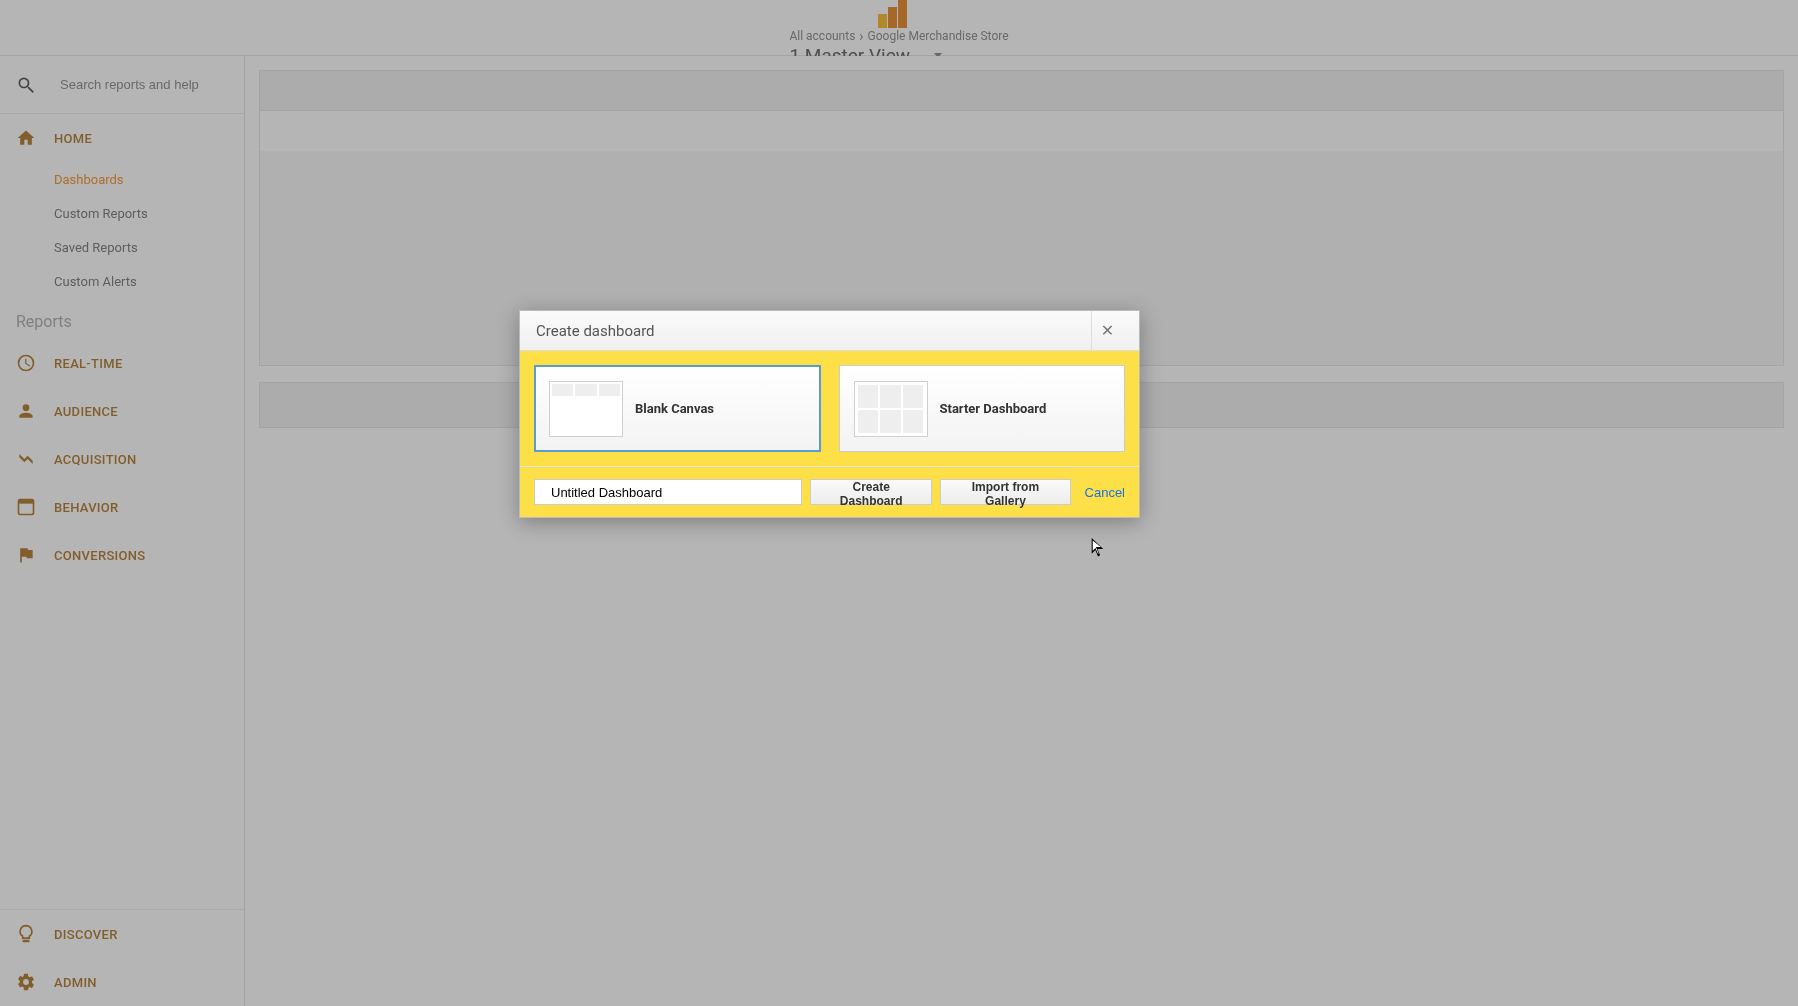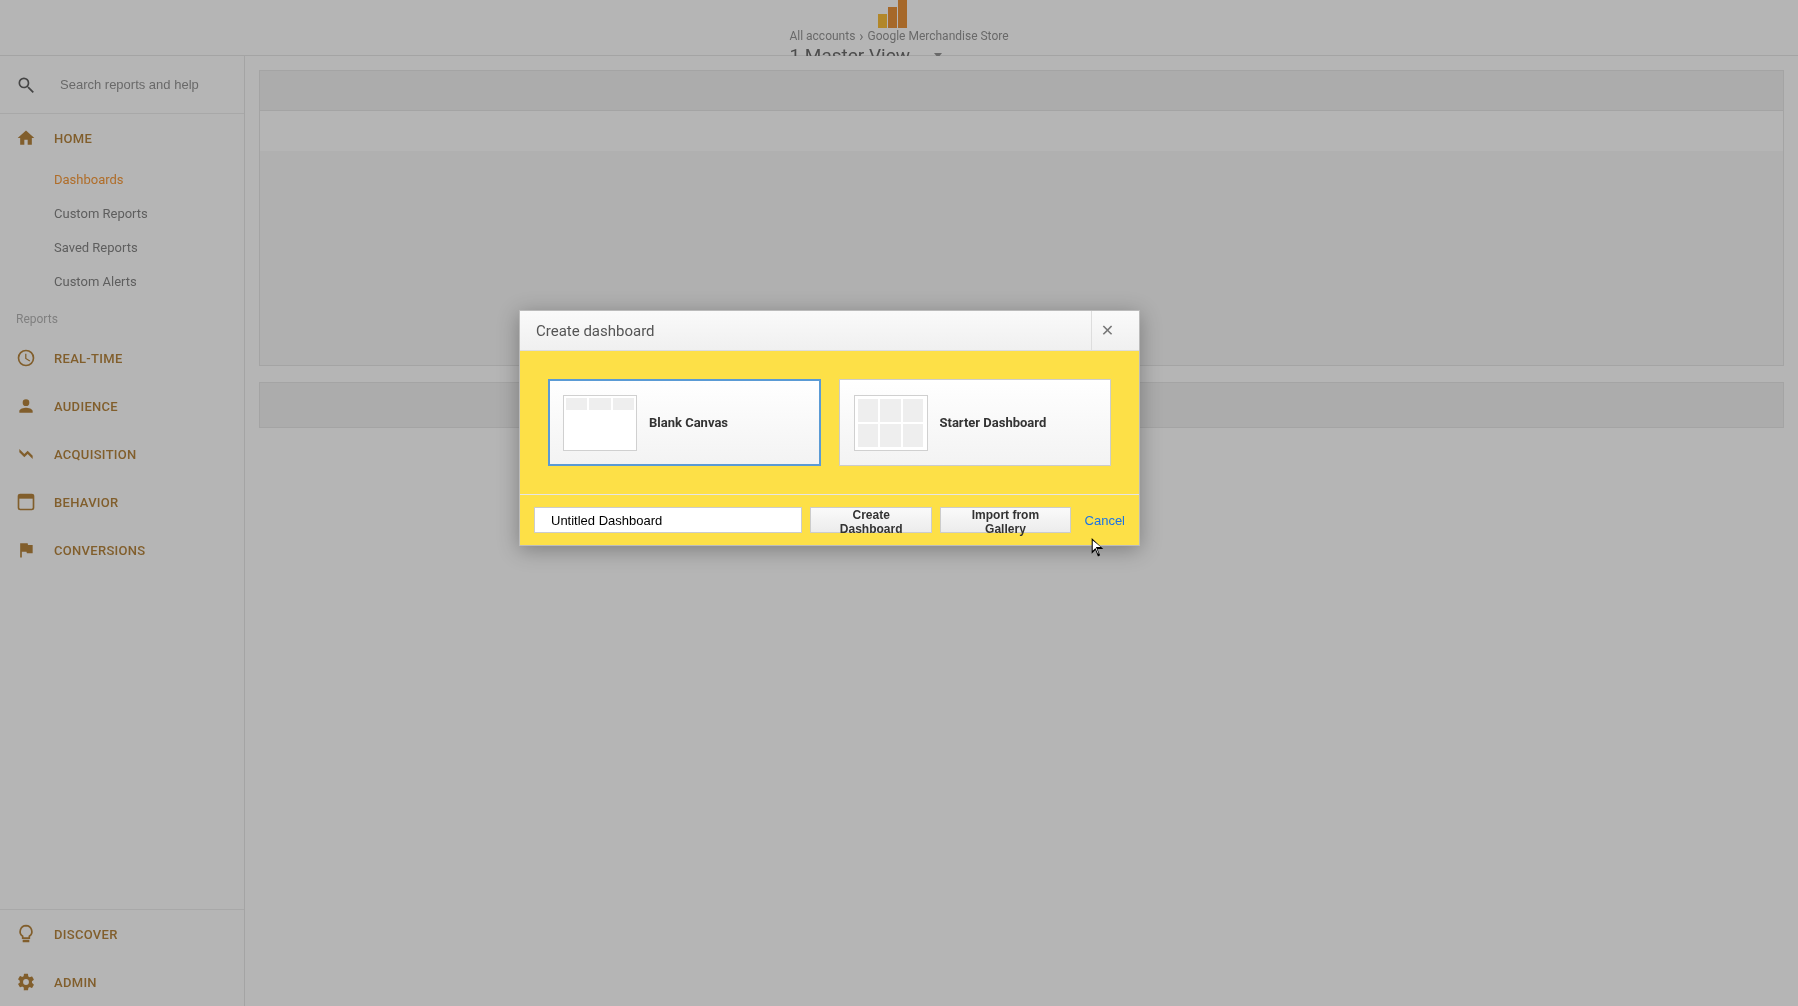--- a/index.html
+++ b/index.html
@@ -24,38 +24,38 @@
     .sidebar { position: absolute; left: 0; top: 56px; bottom: 0; width: 245px; border-right: 1px solid #e0e0e0; background: #fff; display: flex; flex-direction: column; }
     .search-row { height: 58px; display: flex; align-items: center; padding: 0 16px; border-bottom: 1px solid #e8e8e8; gap: 16px; }
     .search-input { border: none; outline: none; font-size: 13px; color: #616161; flex: 1; margin-left: 8px; }
     .nav-item { height: 48px; display: flex; align-items: center; padding: 0 16px; gap: 18px; cursor: pointer; color: #a16207; font-size: 13px; font-weight: 500; text-transform: uppercase; letter-spacing: 0.3px; }
     .nav-item.active { color: #f57c00; }
     .nav-icon { width: 20px; height: 20px; display: flex; align-items: center; justify-content: center; font-size: 18px; }
     .nav-item.active .nav-icon { color: #f57c00; }
     .sub-list { padding-left: 54px; }
     .sub-item { height: 34px; display: flex; align-items: center; font-size: 13px; color: #616161; cursor: pointer; }
     .sub-item.active { color: #f57c00; }
-    .section-label { padding: 14px 16px 8px; font-size: 12px; color: #9e9e9e; }
+    .section-label { padding: 14px 16px 8px; font-size: 16px; color: #9e9e9e; }
     .sidebar-bottom { margin-top: auto; border-top: 1px solid #e8e8e8; }
 
     
     .main { position: absolute; left: 245px; right: 0; top: 56px; bottom: 0; background: #fff; padding: 14px; }
     .card { border: 1px solid #e0e0e0; background: #f6f6f6; height: 296px; }
     .card-header { height: 40px; border-bottom: 1px solid #e0e0e0; background:#eee; }
     .card-body { height: 40px; background: #fff; }
     .card-footer-row { margin-top: 16px; height: 46px; background: #eee; border: 1px solid #e0e0e0; }
 
     
     .scrim { position: absolute; inset: 0; background: rgba(90,90,90,0.45); }
 
     
     .dialog { position: absolute; left: 519px; top: 310px; width: 621px; background: #fde047; border: 1px solid #bbb; box-shadow: 0 4px 20px rgba(0,0,0,0.3); }
     .dialog-title { height: 40px; display: flex; align-items: center; padding: 0 16px; font-size: 15px; color: #555; border-bottom: 1px solid #ddd; background: linear-gradient(#fafafa,#f0f0f0); }
     .dialog-close { margin-left: auto; width: 32px; height: 40px; display: flex; align-items: center; justify-content: center; border-left: 1px solid #ddd; cursor: pointer; color: #777; font-size: 16px; }
-    .dialog-body { padding: 28px; display: flex; gap: 18px; }
+    .dialog-body { padding: 14px; display: flex; gap: 18px; }
     .template-card { flex: 1; border: 1px solid #ccc; background: linear-gradient(#fff,#f3f3f3); height: 87px; display: flex; align-items: center; padding: 0 14px; gap: 12px; cursor: pointer; }
     .template-card.selected { border: 2px solid #5b9bd5; padding: 0 13px; }
     .thumb { width: 74px; height: 56px; border: 1px solid #d0d0d0; background: #fff; display: grid; grid-template-columns: 1fr 1fr 1fr; grid-template-rows: 1fr 1fr; gap: 2px; padding: 3witch; }
     .thumb-blank { padding: 2px; grid-template-rows: 12px 1fr; }
     .thumb-blank div:nth-child(-n+3){ background: #eee; }
     .thumb-starter { padding: 3px; }
     .thumb-starter div { background: #eee; }
     .template-label { font-size: 13px; font-weight: bold; color: #333; }
     .dialog-footer { border-top: 1px solid #e5e5e5; padding: 12px 14px; display: flex; align-items: center; gap: 8px; }
     .dlg-input { width: 275px; height: 26px; border: 1px solid #ccc; padding: 0 16px; font-size: 13px; }

